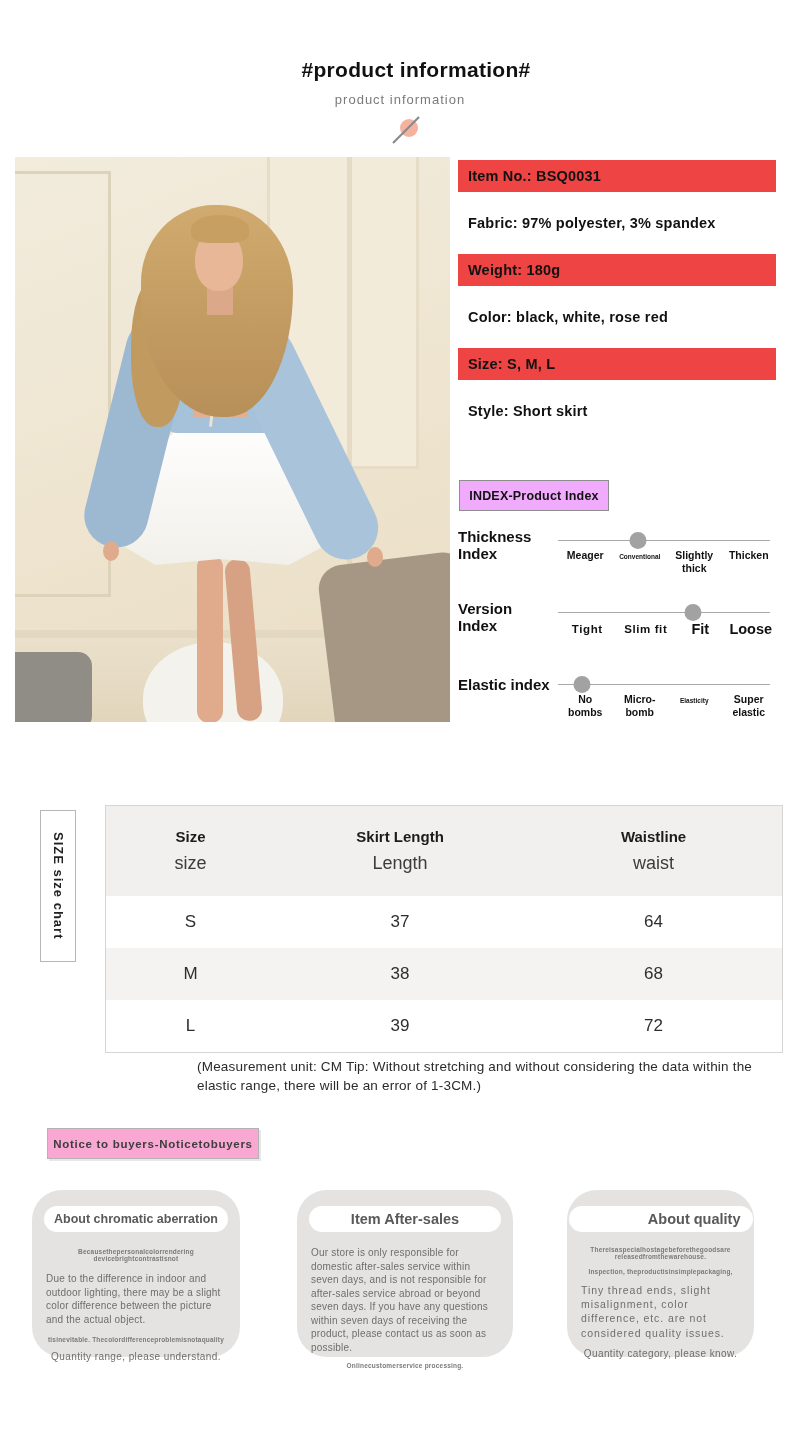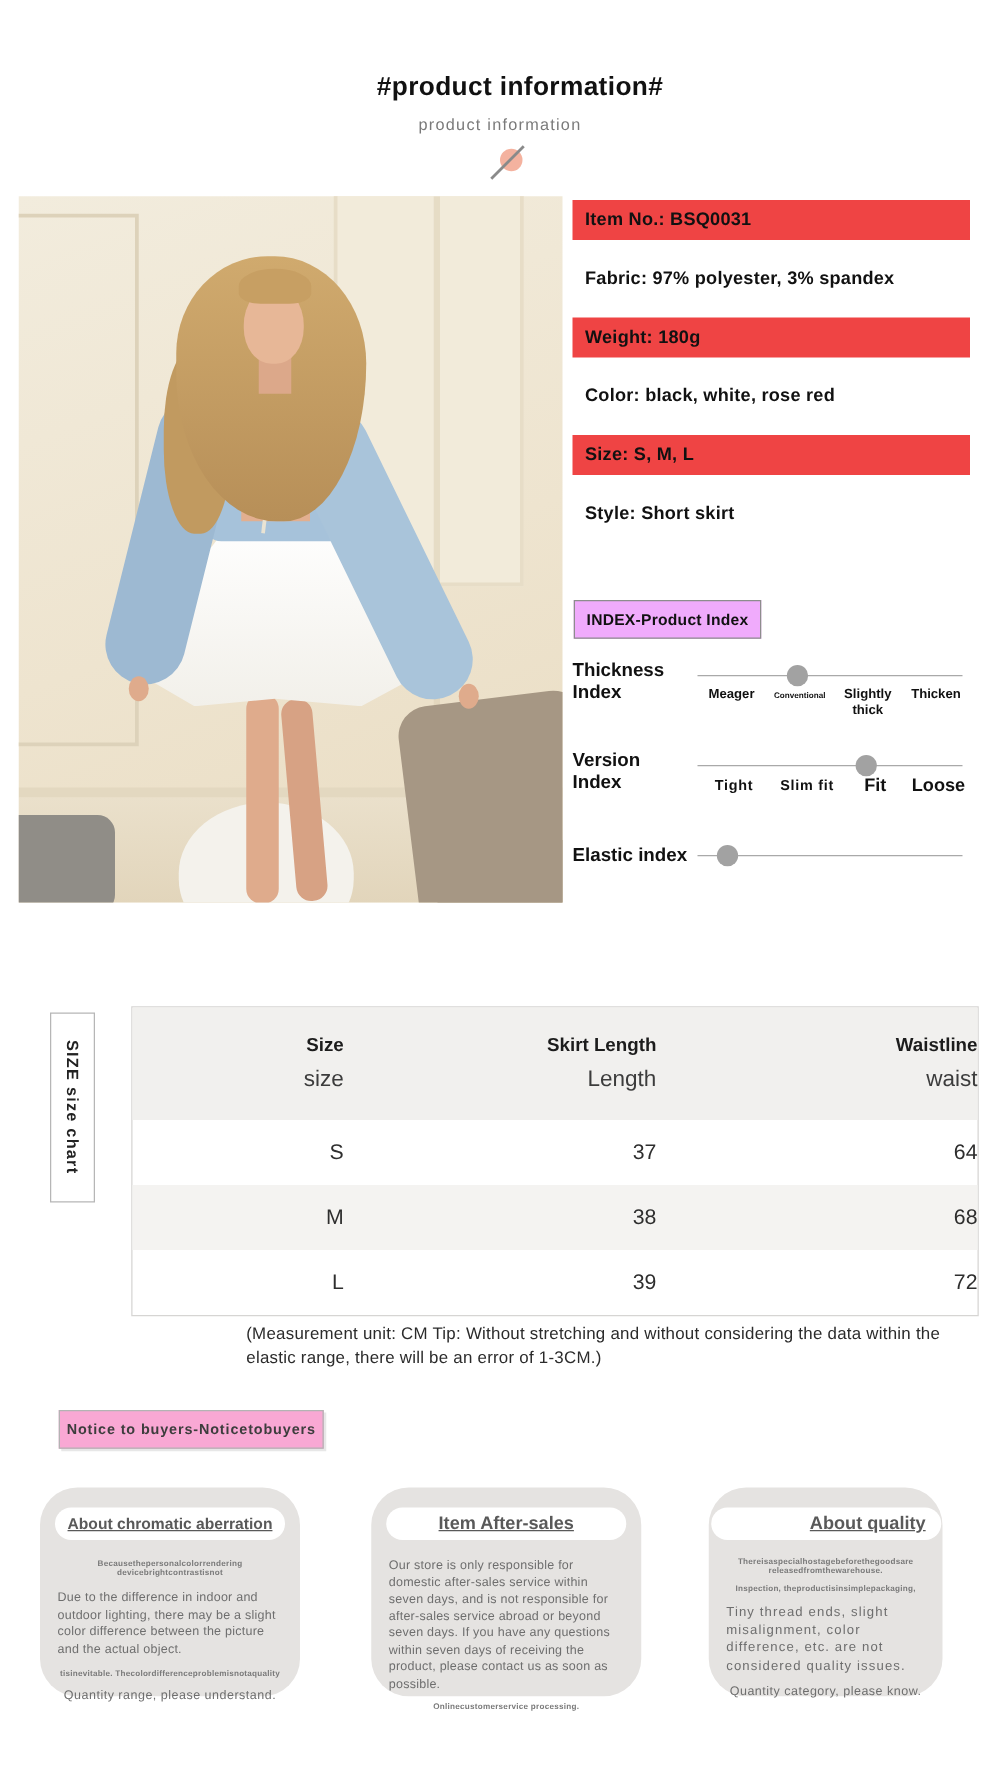--- a/index.html
+++ b/index.html
@@ -70,39 +70,39 @@
   .opt{flex:1;text-align:center;font-weight:bold;font-size:10.5px;line-height:1.2;padding:0 6px;}
   .opt.tinyopt{font-size:6.5px;padding-top:4px;}
   .opt.bigopt{font-size:14.5px;padding:0 2px;}
   .opt.medopt{font-size:11.5px;letter-spacing:.6px;padding-top:2px;}
 
   
   .size-side{position:absolute;left:40px;top:810px;width:34px;height:150px;border:1px solid #b6b6b6;
              writing-mode:vertical-rl;display:flex;align-items:center;justify-content:center;
              font-size:13px;font-weight:bold;letter-spacing:1px;color:#222;}
   .size-table{position:absolute;left:105px;top:805px;width:676px;border:1px solid #d6d5d3;background:#fff;}
-  .st-header,.st-row{display:grid;grid-template-columns:25% 37% 38%;text-align:right;}
+  .st-header,.st-row{display:grid;grid-template-columns:25% 37% 38%;text-align:center;}
   .st-header{background:#f1f0ee;height:90px;align-content:center;row-gap:0;}
   .st-en{font-size:15px;font-weight:bold;color:#1c1c1c;}
   .st-sub{font-size:18px;font-weight:300;color:#3c3c3c;margin-top:8px;}
   .st-row{height:52px;line-height:52px;font-size:17px;font-weight:300;color:#2e2e2e;}
   .st-row.alt{background:#f4f3f1;}
   .measure-note{position:absolute;left:197px;top:1058px;width:596px;font-size:13.5px;
                 font-weight:normal;line-height:1.4;color:#2b2b2b;letter-spacing:.2px;}
 
   
   .notice-box{position:absolute;left:47px;top:1128px;width:210px;height:29px;border:1.5px solid #b3b3b3;
               box-shadow:2px 2px 0 #e7e7e7;display:flex;align-items:center;justify-content:center;
               font-size:11.5px;font-weight:bold;letter-spacing:.7px;color:#3d3d3d;background:#f9a8d4;}
   .card{position:absolute;top:1190px;height:167px;background:#e5e3e1;border-radius:30px;}
   .card1{left:32px;width:208px;}
   .card2{left:297px;width:216px;}
   .card3{left:567px;width:187px;}
   .pill{background:#fff;border-radius:14px;height:26px;margin:16px auto 0;
-        display:flex;align-items:center;justify-content:center;font-weight:bold;color:#595959;text-decoration:underline;}
+        display:flex;align-items:center;justify-content:center;font-weight:bold;color:#595959;}
   .card1 .pill{width:184px;font-size:12.5px;}
   .card2 .pill{width:192px;font-size:14.5px;}
   .card3 .pill{width:184px;font-size:14.5px;justify-content:flex-end;padding-right:12px;box-sizing:border-box;}
   .ln{color:#6e6e6e;margin:0 14px;}
   .ln.tiny{font-size:6.5px;font-weight:bold;text-align:center;color:#7a7a7a;letter-spacing:.2px;}
   .ln.normal{font-size:10px;line-height:1.35;text-align:left;letter-spacing:.2px;}
   .ln.small{font-size:10px;text-align:center;letter-spacing:.4px;}
   .ln.sp3{letter-spacing:.9px;font-size:10.5px;}
   .mt16{margin-top:16px;} .mt10{margin-top:10px;} .mt8{margin-top:8px;} .mt14{margin-top:14px;}
 </style>
@@ -193,20 +193,26 @@
     </div>
   </div>
 
   <div class="idx-group g-elastic">
     <div class="idx-label">
       <span>Elastic index</span>
     </div>
     <div class="idx-slider">
       <div class="idx-line"></div>
       <div class="idx-dot" style="left:11%"></div>
+      <div class="idx-opts">
+        <span class="opt">No bombs</span>
+        <span class="opt">Micro-bomb</span>
+        <span class="opt tinyopt">Elasticity</span>
+        <span class="opt">Super elastic</span>
+      </div>
     </div>
   </div>
 
   <div class="size-side">SIZE size chart</div>
 
   <div class="size-table">
     <div class="st-header">
       <div class="st-col">
         <div class="st-en">Size</div>
         <div class="st-sub">size</div>

